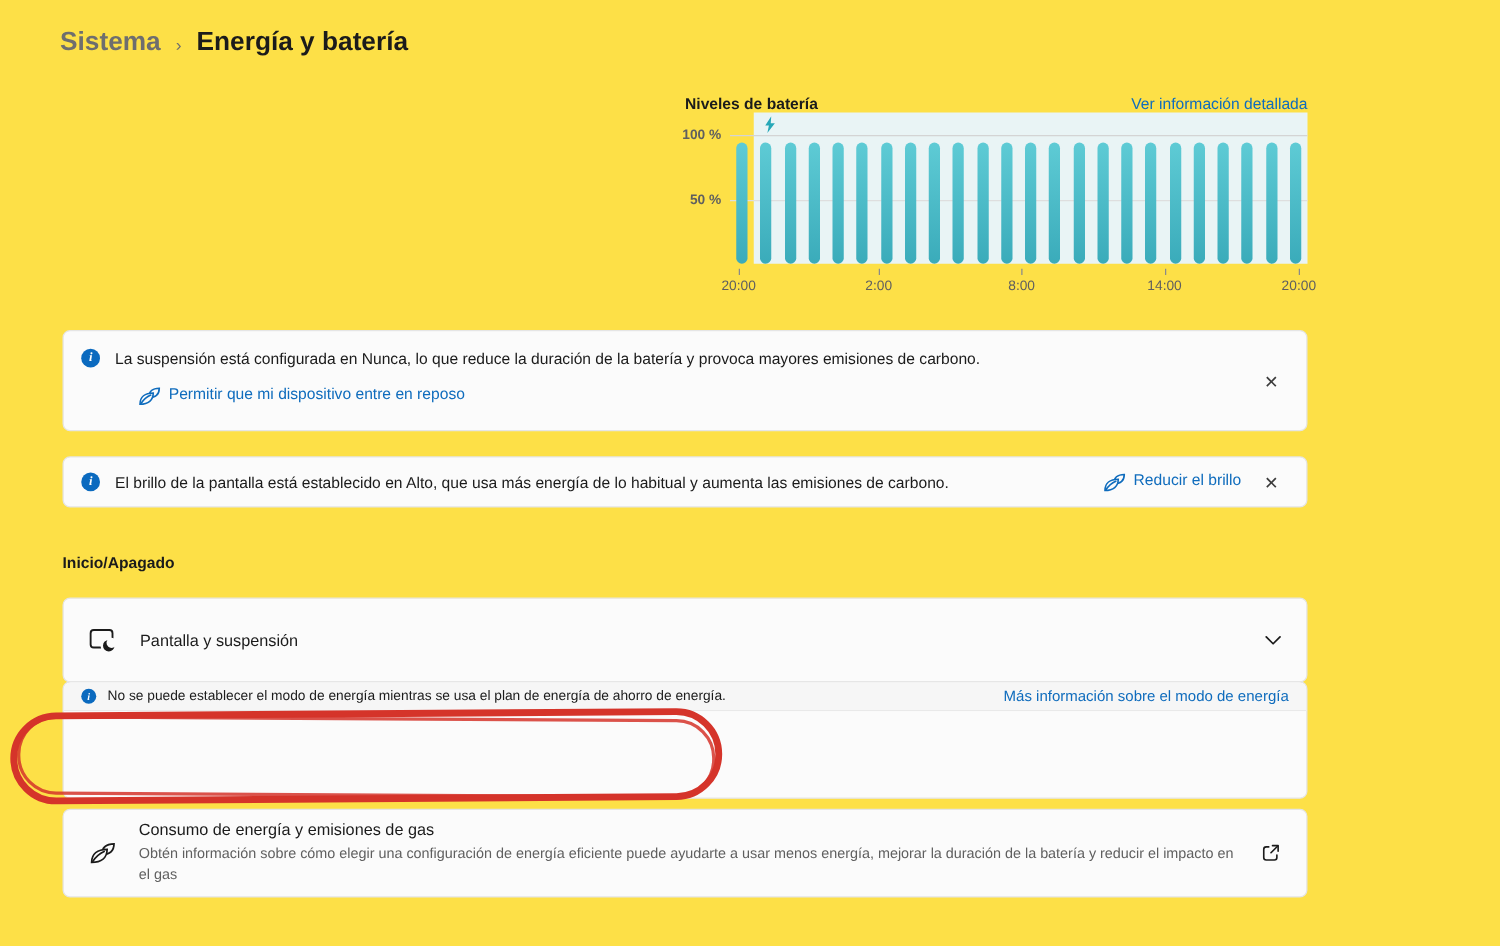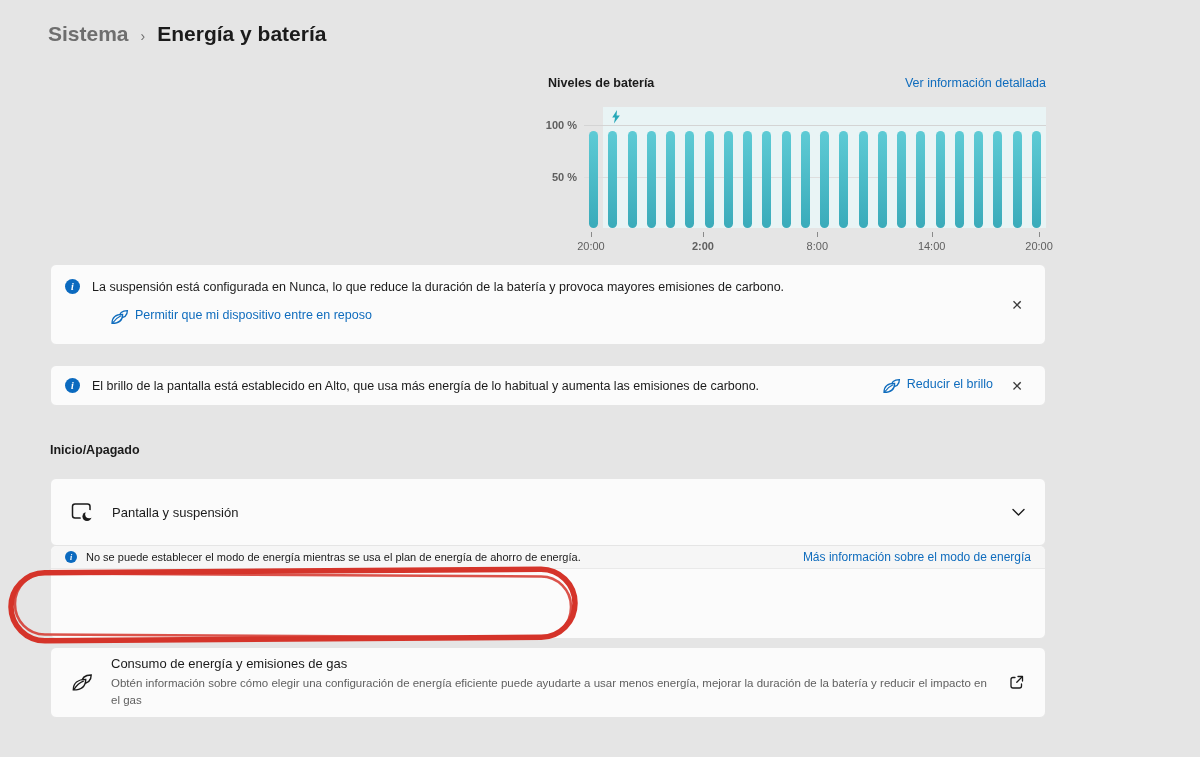--- a/index.html
+++ b/index.html
@@ -2,39 +2,39 @@
 <html><head>
 <meta charset="utf-8">
 <style>
   * { box-sizing: border-box; }
   html,body { margin:0; padding:0; }
   body {
     width:1200px; height:757px; background:#ffffff;
     font-family:"Liberation Sans", sans-serif; color:#1b1b1b;
     -webkit-font-smoothing:antialiased;
   }
-  .page { position:relative; width:1200px; height:757px; overflow:hidden; background:#e5e5e5; }
+  .page { position:relative; width:1200px; height:757px; overflow:hidden; background:#fde047; }
 
   
   .breadcrumb { position:absolute; left:48px; top:22px; display:flex; align-items:center; gap:12px;
     font-size:21px; font-weight:600; }
   .bc-parent { color:#6e6e6e; cursor:pointer; }
   .bc-sep { color:#6e6e6e; font-size:14px; font-weight:400; padding-top:3px; }
   .bc-current { color:#1b1b1b; }
 
   
   .battery-summary { position:absolute; left:48px; top:124px; display:flex; align-items:center; gap:16px; }
   .battery-percent { font-size:46px; font-weight:400; letter-spacing:-1px; color:#1b1b1b; }
 
   
   .chart { position:absolute; left:548px; top:76px; width:498px; }
   .chart-header { display:flex; justify-content:space-between; align-items:baseline; }
   .chart-title { font-size:12.5px; font-weight:700; color:#1b1b1b; }
   .chart-link { font-size:12.5px; color:#0f6cbd; cursor:pointer; }
-  .plot { position:relative; margin-left:36px; margin-top:17px; height:124px;font-weight:bold; }
+  .plot { position:relative; margin-left:36px; margin-top:0; height:124px;font-weight:bold; }
   .shade { position:absolute; right:0; top:0; bottom:3px; }
   .bolt-icon { position:absolute; top:3px; }
   .gridline { position:absolute; left:0; right:0; height:1px; }
   .grid-100 { top:18px; background:#d4d4d4; }
   .grid-50 { top:70px; background:#dedede; }
   .ylabel { position:absolute; right:calc(100% + 7px); font-size:11px; color:#5f5f5f; white-space:nowrap; }
   .ylabel.y100 { top:12px; }
   .ylabel.y50 { top:64px;padding-left:33px; }
   .bars { position:absolute; left:0; right:0; top:0; bottom:3px; display:flex;
     justify-content:space-around; align-items:flex-end; }
@@ -137,21 +137,21 @@
           <div class="bar" style="height: 97px; background: linear-gradient(rgb(94, 203, 213), rgb(58, 171, 186));"></div>
           <div class="bar" style="height: 97px; background: linear-gradient(rgb(94, 203, 213), rgb(58, 171, 186));"></div>
           <div class="bar" style="height: 97px; background: linear-gradient(rgb(94, 203, 213), rgb(58, 171, 186));"></div>
           <div class="bar" style="height: 97px; background: linear-gradient(rgb(94, 203, 213), rgb(58, 171, 186));"></div>
         </div>
     </div>
     <div class="xaxis">
         <div class="xtick" style="left: 1.5%;"></div>
         <div class="xlabel" style="left: 1.5%;">20:00</div>
         <div class="xtick" style="left: 25.75%;"></div>
-        <div class="xlabel" style="left: 25.75%; font-weight: bold;">2:00</div>
+        <div class="xlabel" style="left: 25.75%;">2:00</div>
         <div class="xtick" style="left: 50.5%;"></div>
         <div class="xlabel" style="left: 50.5%;">8:00</div>
         <div class="xtick" style="left: 75.25%;"></div>
         <div class="xlabel" style="left: 75.25%;">14:00</div>
         <div class="xtick" style="left: 98.5%;"></div>
         <div class="xlabel" style="left: 98.5%;">20:00</div>
       </div>
   </div>
 
   <div class="surface banner1">

